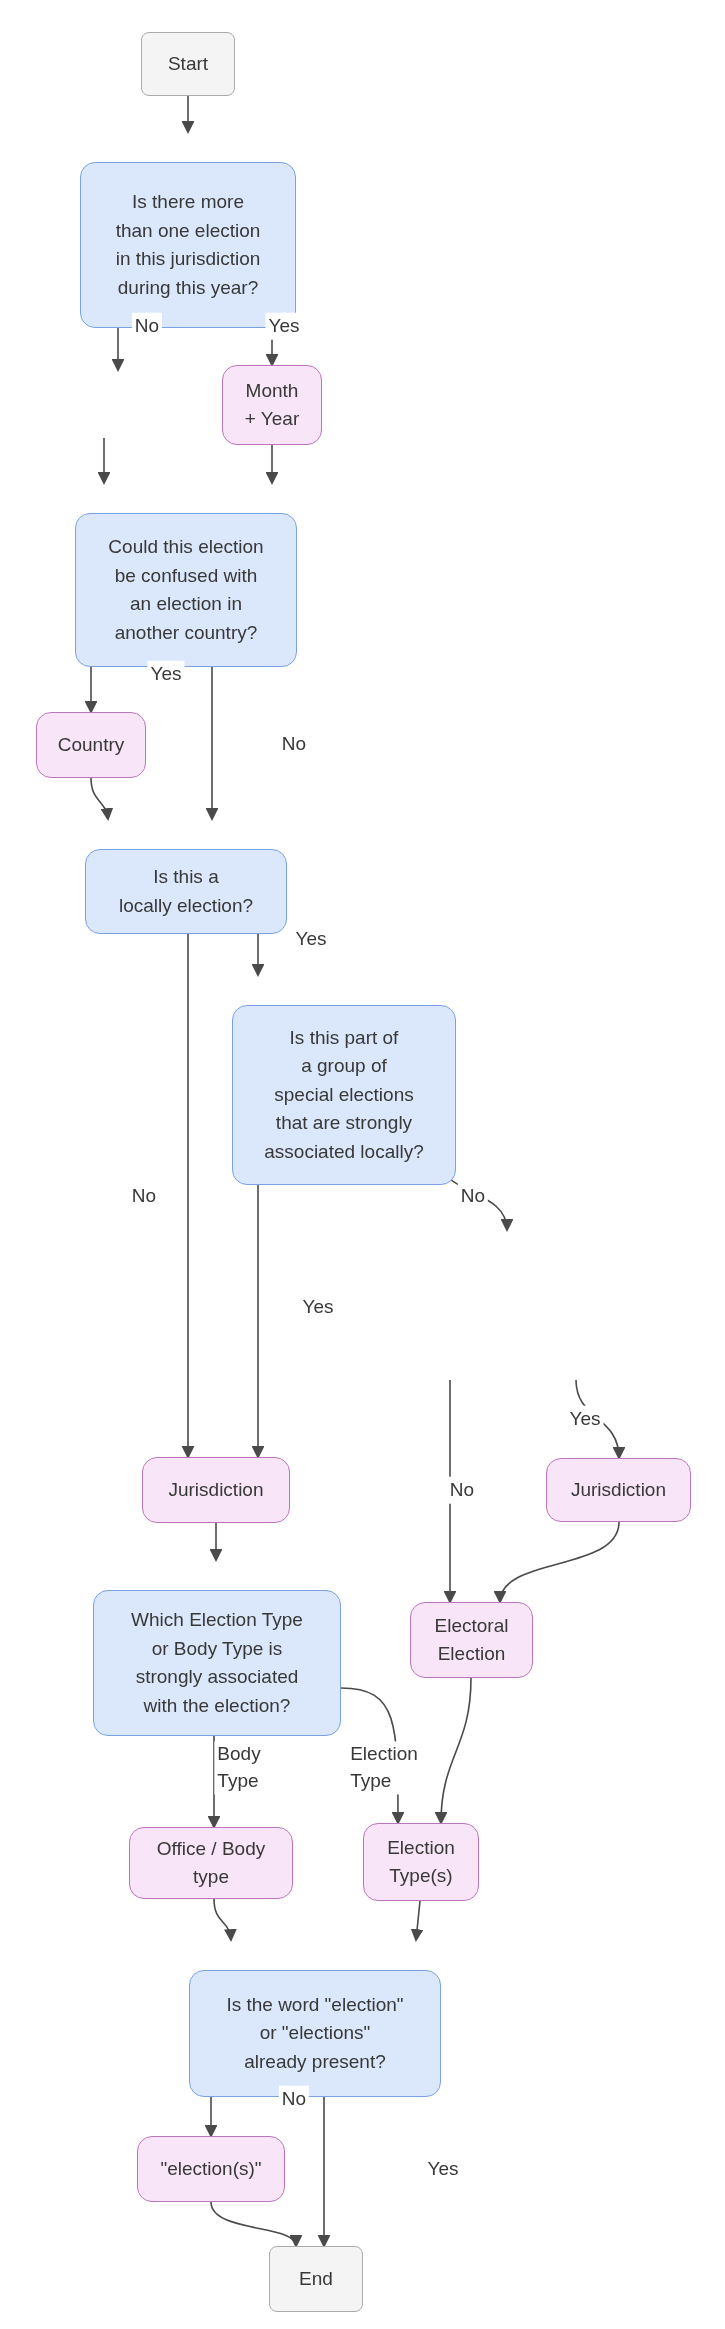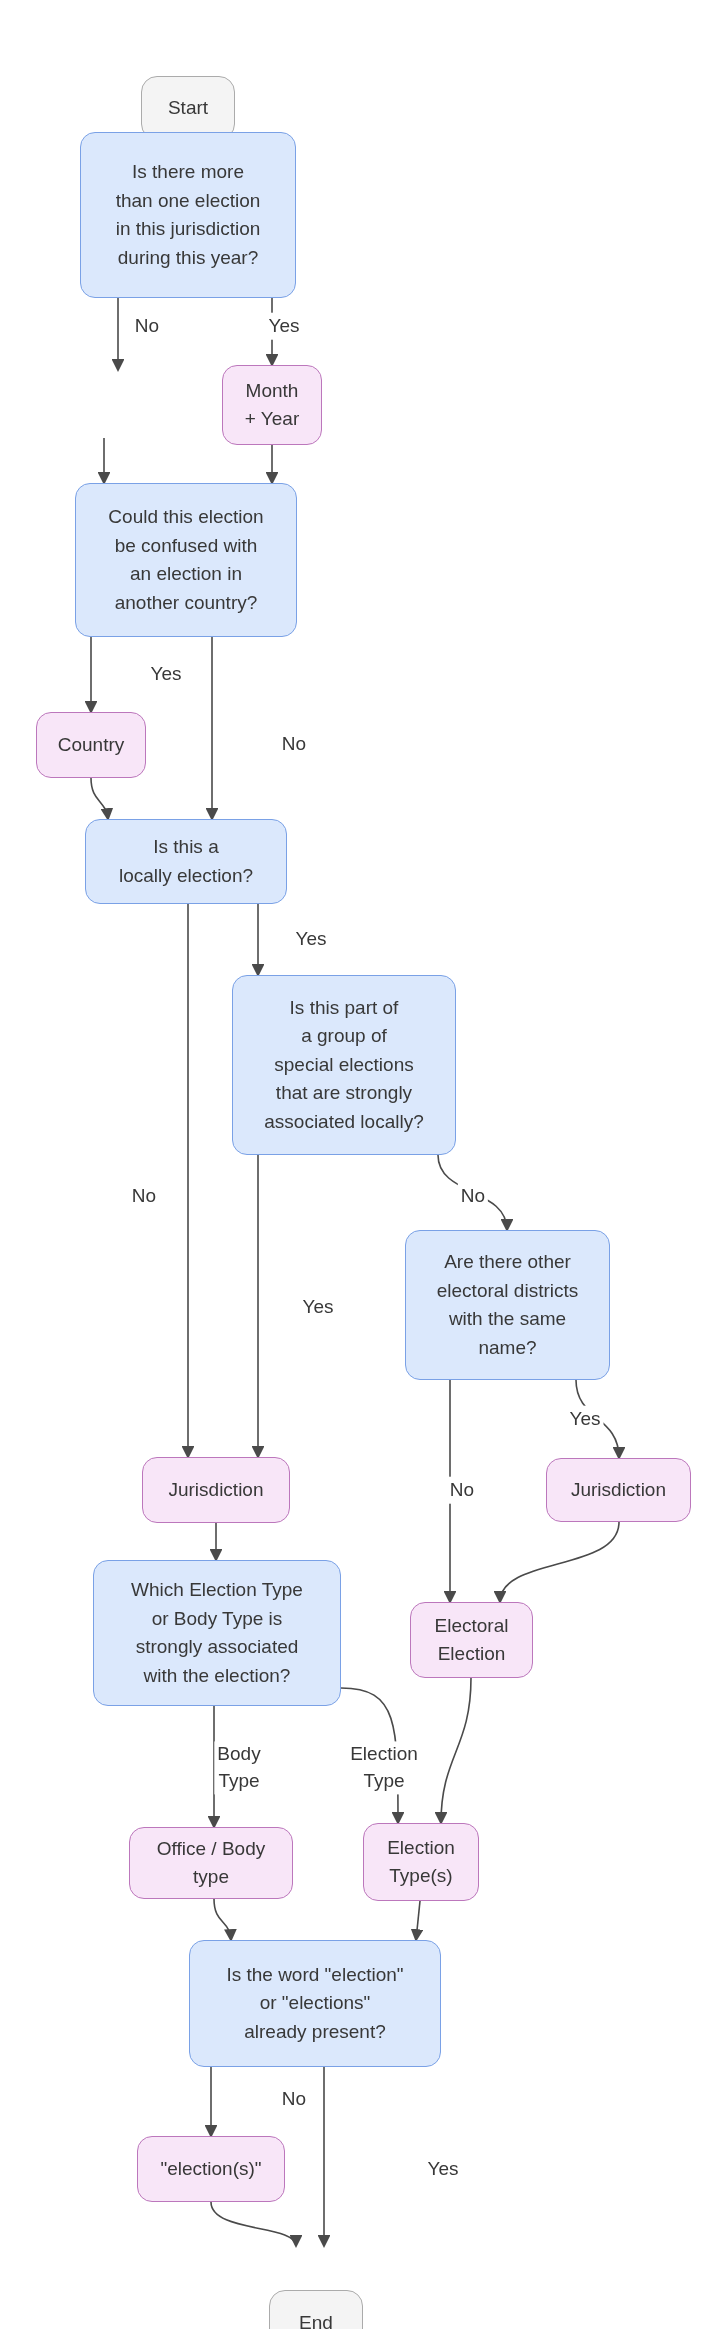--- a/index.html
+++ b/index.html
@@ -27,40 +27,39 @@
     white-space: pre-line;
     font-size: 19px;
     line-height: 1.5;
     color: var(--text-color, #383838);
     border-radius: 15px;
     padding: 6px 10px;
   }
   .question {
     background: var(--question-fill, #dbe8fc);
     border: 1.5px solid var(--question-border, #7aa1e6);
+    margin-top: 30px;
   }
   .action {
     background: var(--action-fill, #f8e6f8);
     border: 1.5px solid var(--action-border, #bc77bc);
   }
   .terminal {
     background: var(--terminal-fill, #f4f4f4);
     border: 1.5px solid var(--terminal-border, #ababab);
-    border-radius: 16px;
-    margin-top: 44px;
+    border-radius: 8px;
   }
   .edge-label {
     position: absolute;
     transform: translate(-50%, -50%);
     font-size: 19px;
     line-height: 1.4;
     color: var(--text-color, #383838);
     background: #ffffff;
     padding: 0 3px;
-    text-align: center;
     white-space: pre-line;
   }
 </style>
 </head>
 <body>
 
 <div class="canvas">
 
   <svg class="edges" xmlns="http://www.w3.org/2000/svg">
     <defs>
@@ -114,24 +113,20 @@
 
   <div class="node question" style="left:85px;top:819px;width:202px;height:85px">Is this a
 locally election?</div>
 
   <div class="node question" style="left:232px;top:975px;width:224px;height:180px">Is this part of
 a group of
 special elections
 that are strongly
 associated locally?</div>
 
-  <div class="node question" style="left:405px;top:1230px;width:205px;height:150px">Are there other
-electoral districts
-with the same
-name?</div>
 
   <div class="node action" style="left:142px;top:1457px;width:148px;height:66px">Jurisdiction</div>
 
   <div class="node action" style="left:546px;top:1458px;width:145px;height:64px">Jurisdiction</div>
 
   <div class="node action" style="left:410px;top:1602px;width:123px;height:76px">Electoral
 Election</div>
 
   <div class="node question" style="left:93px;top:1560px;width:248px;height:146px">Which Election Type
 or Body Type is

